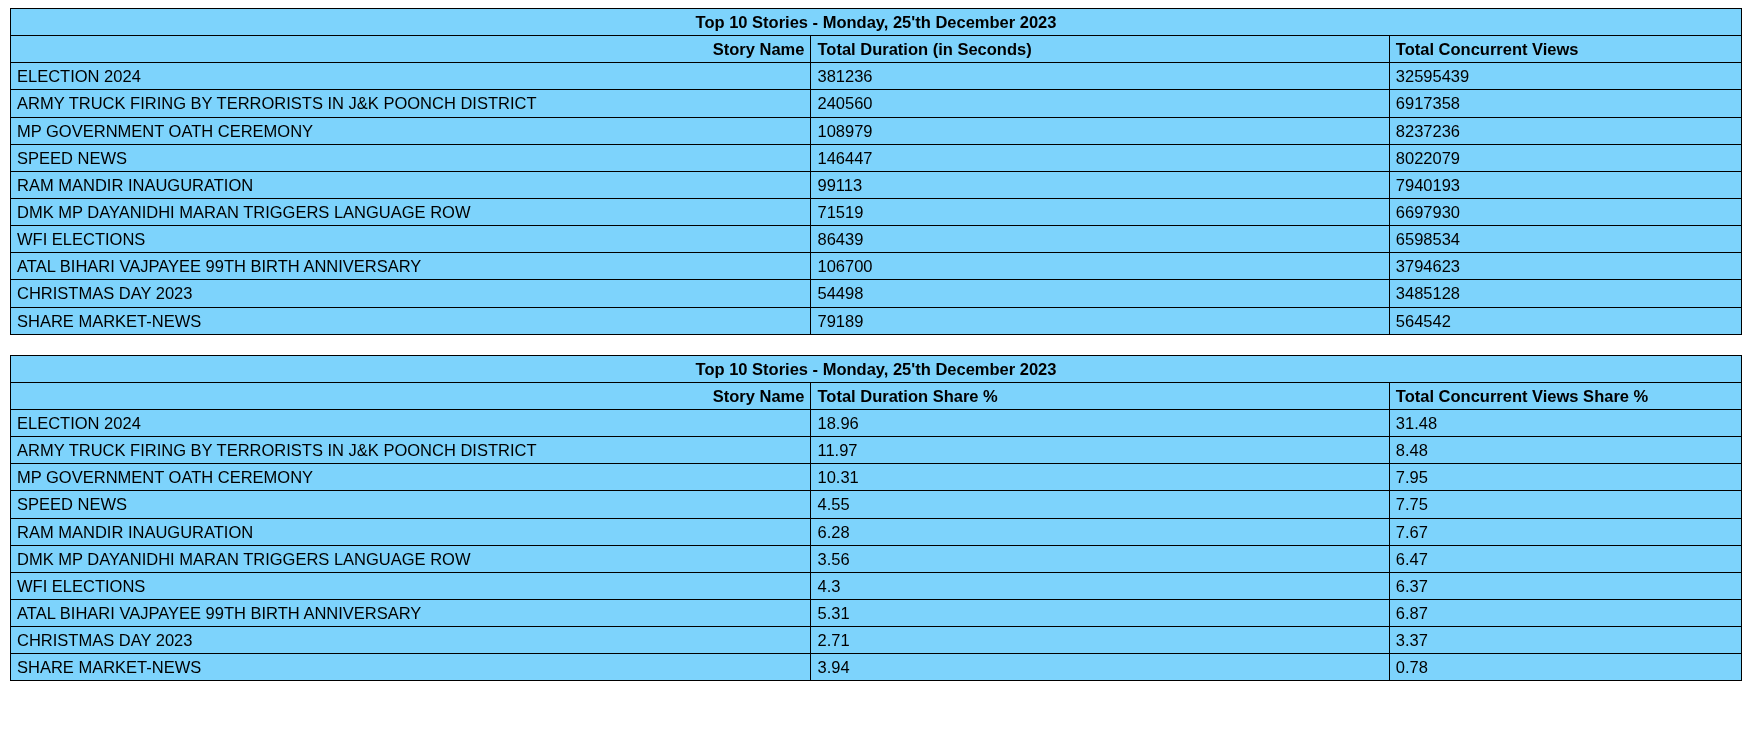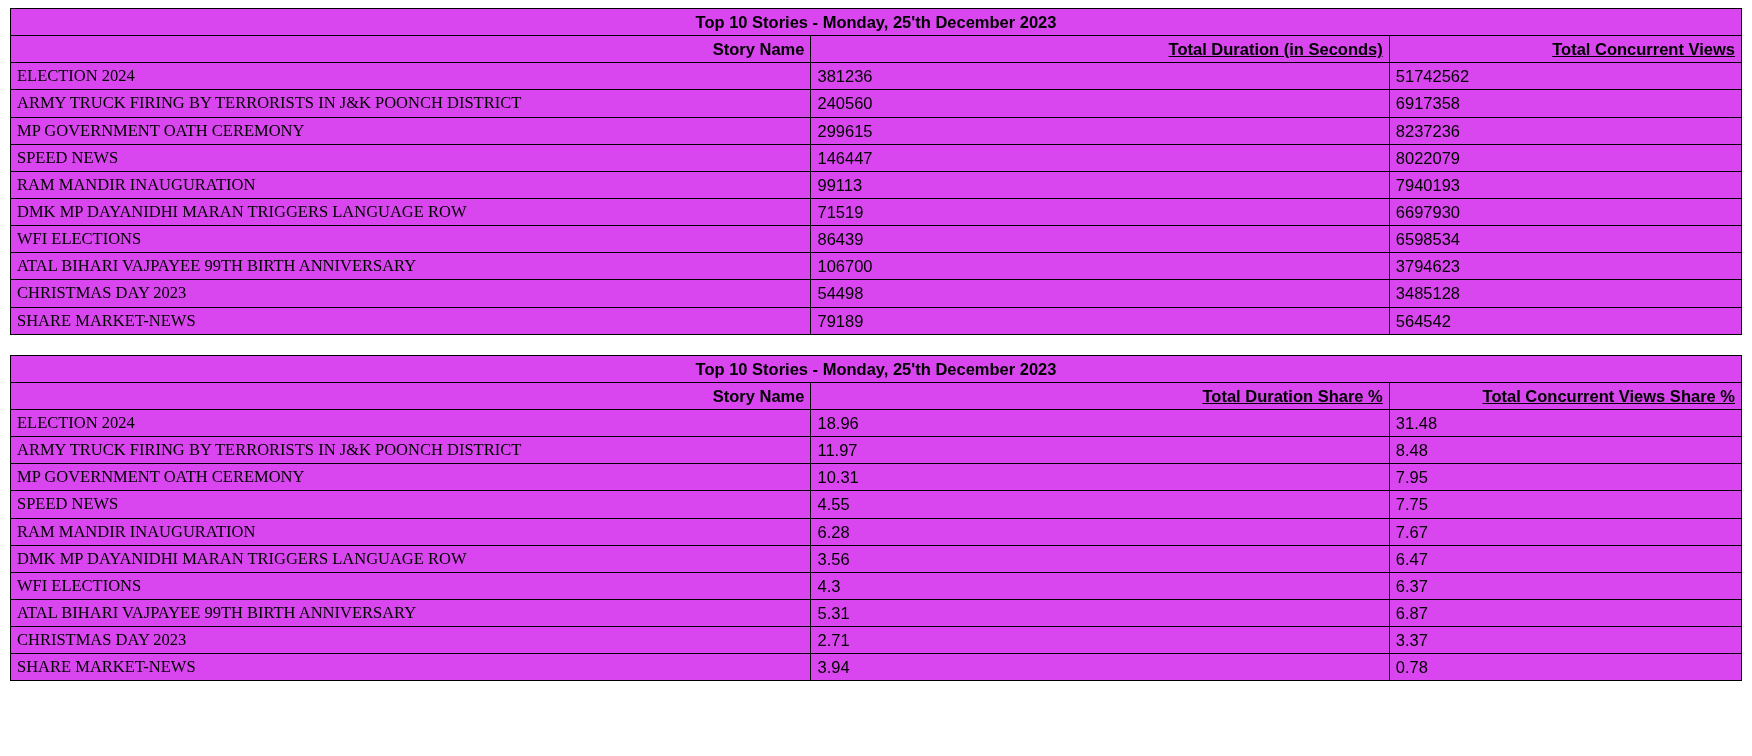--- a/index.html
+++ b/index.html
@@ -15,21 +15,21 @@
     overflow: hidden;
   }
   .page {
     padding: 8px 10px 0 10px;
     box-sizing: border-box;
   }
   table.report {
     border-collapse: collapse;
     table-layout: fixed;
     width: 1732px;
-    background: #d946ef;
+    background: #7dd3fc;
   }
   table.report + table.report {
     margin-top: 20px;
   }
   table.report td, table.report th {
     border: 1px solid #000000;
     font-size: 16.5px;
     line-height: 1.1;
     padding: 4px 6px;
     vertical-align: middle;
@@ -43,26 +43,24 @@
     padding: 5px 6px;
   }
   .col-head {
     font-weight: bold;
     font-size: 16.5px;
   }
   .col-head.name {
     text-align: right;
   }
   .col-head.center {
-    text-align: right;
-    text-decoration: underline;
+    text-align: left;
   }
   .cell-name {
     text-align: left;
-    font-family: Liberation Serif, serif;
   }
   .cell-num {
     text-align: left;
   }
   col.c-name { width: 800px; }
   col.c-mid  { width: 578px; }
   col.c-right{ width: 352px; }
 </style>
 </head>
 <body>
@@ -82,30 +80,30 @@
       <tr>
         <th class="col-head name">Story Name</th>
         <th class="col-head center">Total Duration (in Seconds)</th>
         <th class="col-head center">Total Concurrent Views</th>
       </tr>
     </thead>
     <tbody>
       <tr>
         <td class="cell-name">ELECTION 2024</td>
         <td class="cell-num">381236</td>
-        <td class="cell-num">51742562</td>
+        <td class="cell-num">32595439</td>
       </tr>
       <tr>
         <td class="cell-name">ARMY TRUCK FIRING BY TERRORISTS IN J&amp;K POONCH DISTRICT</td>
         <td class="cell-num">240560</td>
         <td class="cell-num">6917358</td>
       </tr>
       <tr>
         <td class="cell-name">MP GOVERNMENT OATH CEREMONY</td>
-        <td class="cell-num">299615</td>
+        <td class="cell-num">108979</td>
         <td class="cell-num">8237236</td>
       </tr>
       <tr>
         <td class="cell-name">SPEED NEWS</td>
         <td class="cell-num">146447</td>
         <td class="cell-num">8022079</td>
       </tr>
       <tr>
         <td class="cell-name">RAM MANDIR INAUGURATION</td>
         <td class="cell-num">99113</td>

